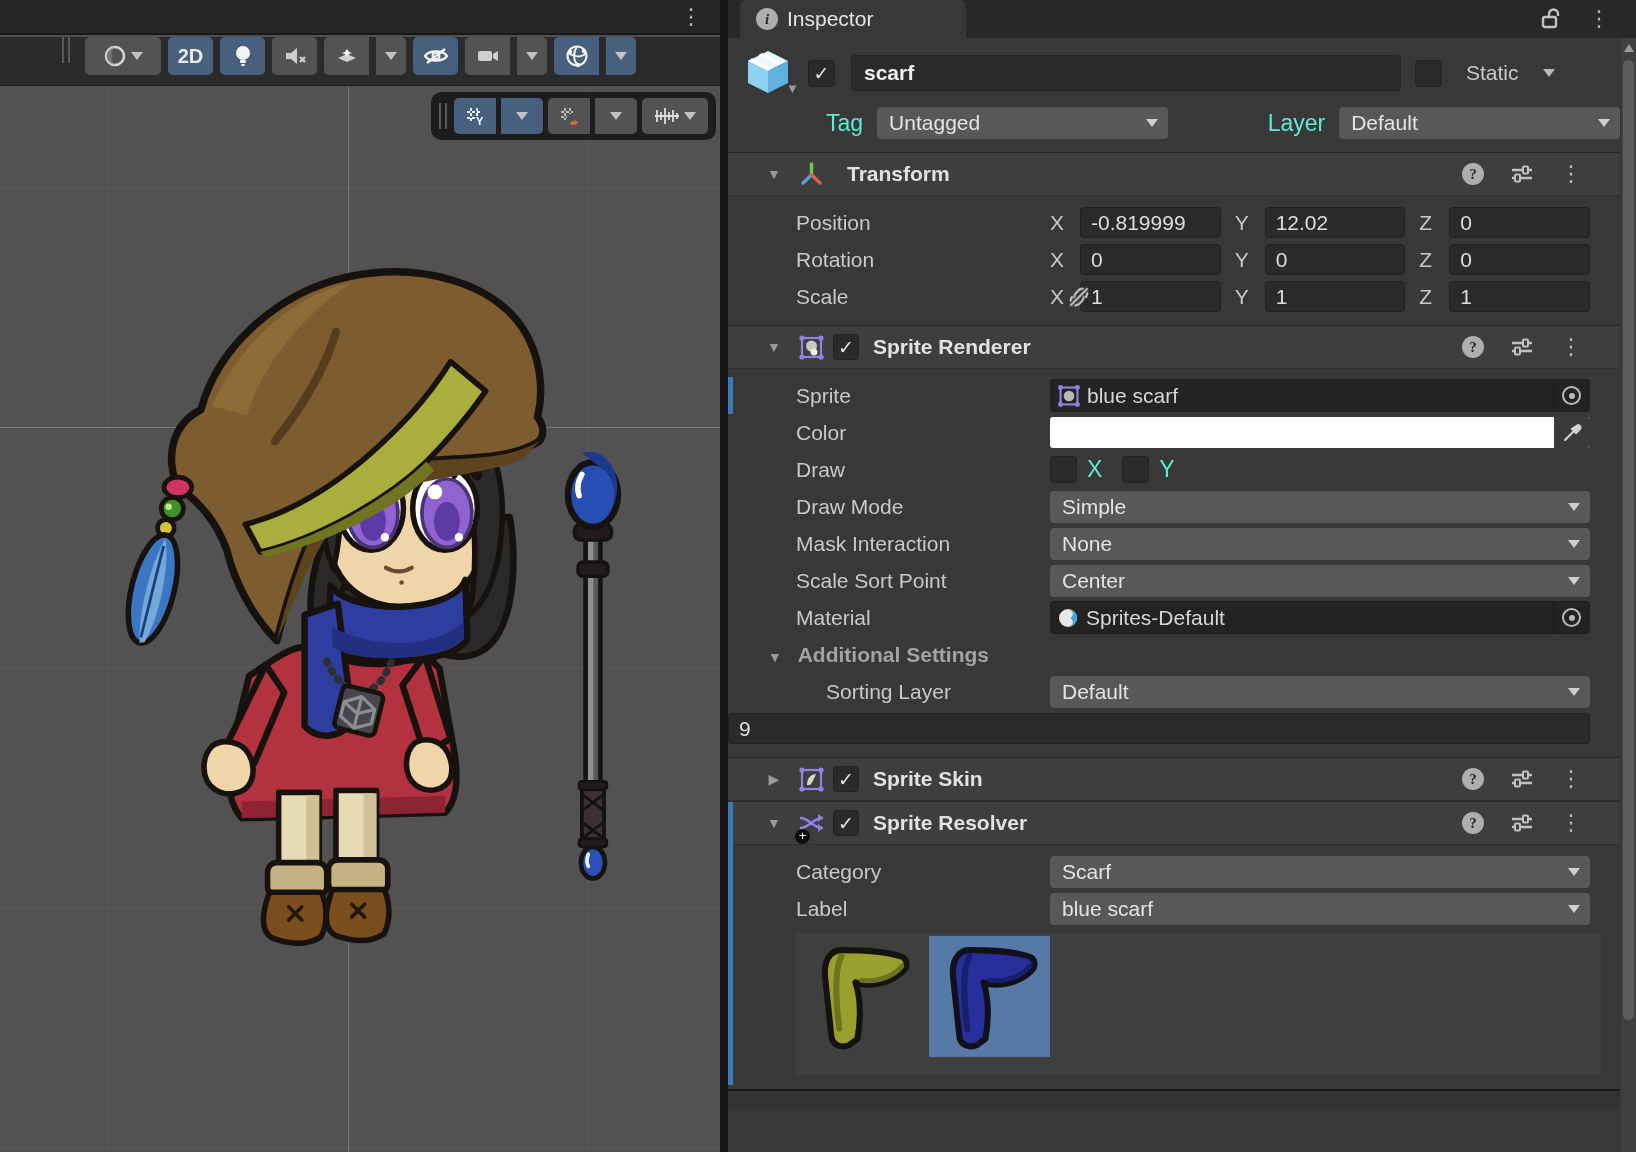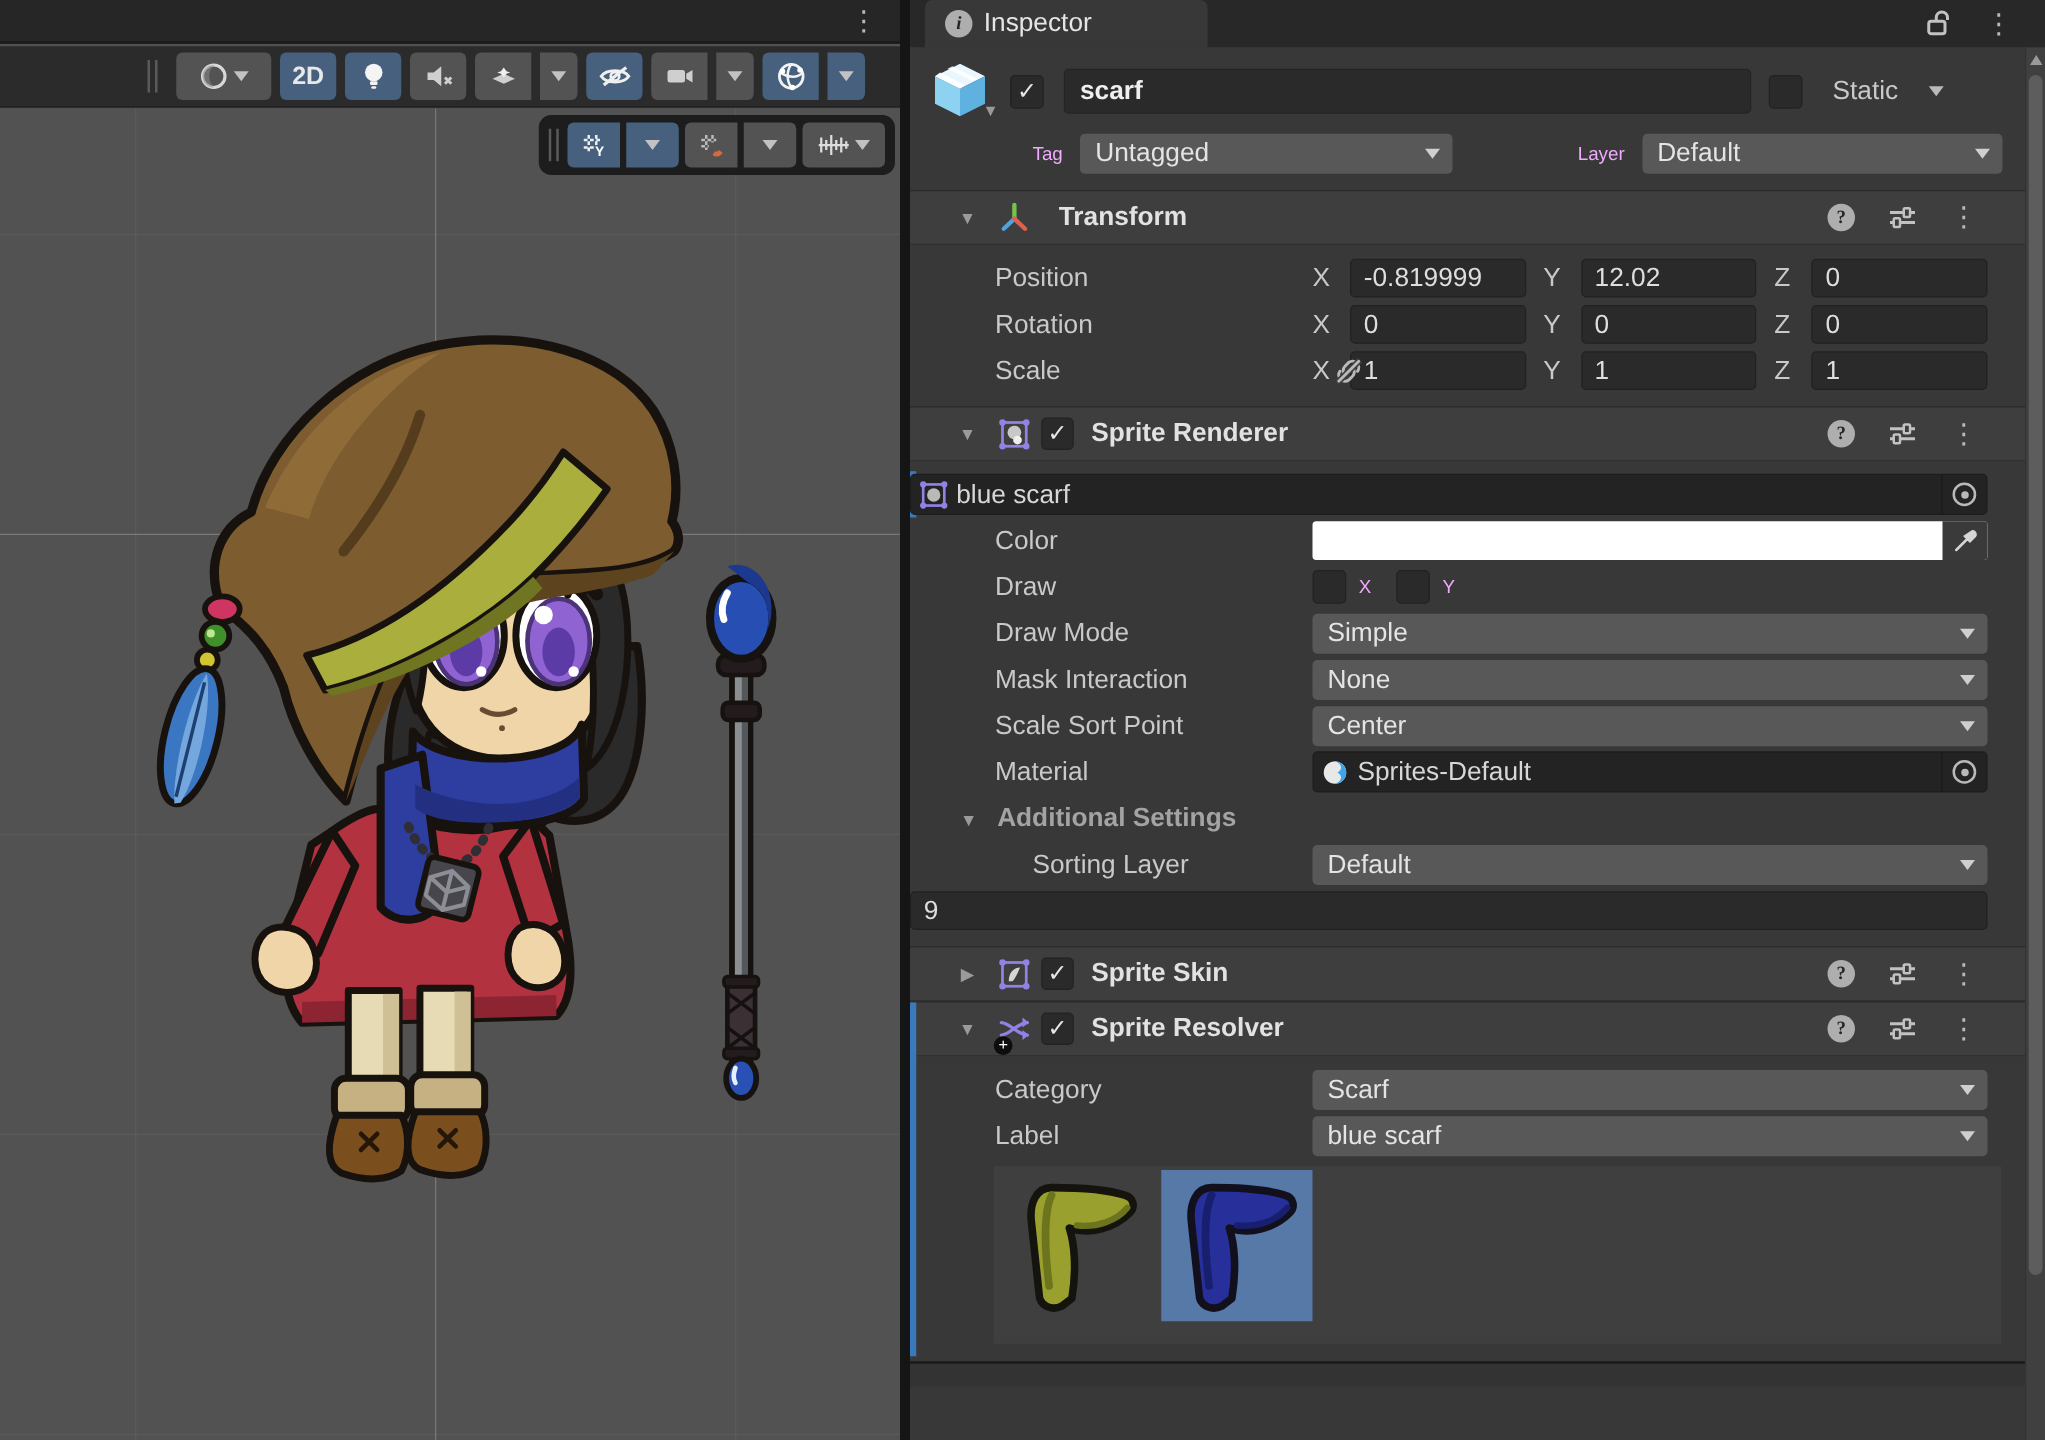--- a/index.html
+++ b/index.html
@@ -4,21 +4,21 @@
 <style>
   * { margin:0; padding:0; box-sizing:border-box; }
   html,body { width:1636px; height:1152px; overflow:hidden; }
   body { font-family:"Liberation Sans", sans-serif; background:#282828; position:relative; color:#c9c9c9; }
 
   
   #scene { position:absolute; left:0; top:0; width:720px; height:1152px; background:#515151; }
   .scene-topstrip { position:absolute; left:0; top:0; width:100%; height:35px; background:#262626; border-bottom:2px solid #1a1a1a; }
   .kebab-v { color:#b9b9b9; font-size:22px; line-height:1; letter-spacing:0; }
   .scene-topstrip .kebab-v { position:absolute; right:18px; top:6px; }
-  .scene-toolbar { position:absolute; left:0; top:37px; width:100%; height:49px; background:#2b2b2b; border-bottom:1px solid #1f1f1f; display:flex; align-items:center; gap:7px; padding-left:118px; }
+  .scene-toolbar { position:absolute; left:0; top:37px; width:100%; height:49px; background:#2b2b2b; border-bottom:1px solid #1f1f1f; display:flex; gap:7px; padding-left:62px; }
   .drag-handle { width:8px; height:26px; border-left:2px solid #5a5a5a; border-right:2px solid #5a5a5a; margin-right:8px; }
   .tbtn { height:38px; min-width:45px; border-radius:5px; background:#535353; display:flex; align-items:center; justify-content:center; gap:4px; padding:0 8px; }
   .tbtn.active { background:#46607e; }
   .tbtn.attached-l { border-top-left-radius:0; border-bottom-left-radius:0; min-width:30px; }
   .tbtn.attached-r { border-top-right-radius:0; border-bottom-right-radius:0; }
   .btn-label { color:#e8e8e8; font-weight:bold; font-size:20px; }
   .caret { width:0; height:0; border-left:8px solid transparent; border-right:8px solid transparent; border-top:10px solid #c2c2c2; display:inline-block; }
   .caret.small { border-left-width:6px; border-right-width:6px; border-top-width:8px; }
   .scene-canvas { position:absolute; left:0; top:87px; width:720px; height:1065px; background:#525252; overflow:hidden; }
   .gridline { position:absolute; background:rgba(170,170,170,0.10); }
@@ -46,21 +46,21 @@
 
   .go-header { padding:12px 0 10px 14px; position:relative; }
   .go-row1 { display:flex; align-items:center; height:46px; }
   .go-icon { width:52px; height:52px; position:relative; margin-right:14px; }
   .go-fold { position:absolute; left:52px; top:66px; font-size:13px; color:#9a9a9a; }
   .checkbox { width:27px; height:27px; background:#2a2a2a; border:1px solid #222; border-radius:4px; display:inline-flex; align-items:center; justify-content:center; color:#e6e6e6; font-size:19px; flex:none; }
   .name-field { height:36px; background:#2a2a2a; border:1px solid #242424; border-radius:4px; margin-left:16px; width:550px; display:flex; align-items:center; padding-left:12px; color:#efefef; font-weight:bold; font-size:21px; }
   .static-wrap { display:flex; align-items:center; gap:24px; margin-left:14px; }
   .static-label { color:#c9c9c9; font-size:21px; }
   .go-row2 { display:flex; align-items:center; height:38px; margin-top:8px; padding-left:84px; }
-  .mini-label { color:#f0abfc; font-size:15px; }
+  .mini-label { color:#5eead4; font-size:23px; }
   .dd { height:32px; background:#585858; border-radius:4px; display:flex; align-items:center; padding:0 12px; color:#e4e4e4; font-size:21px; position:relative; }
   .dd .caret { position:absolute; right:10px; border-top-color:#cfcfcf; }
   .tag-dd { width:298px; margin-left:14px; }
   .layer-dd { width:288px; margin-left:14px; }
   .go-row2 .layer-label { margin-left:100px; }
 
   .comp-header { height:44px; background:#3e3e3e; border-top:1px solid #292929; border-bottom:1px solid #303030; display:flex; align-items:center; position:relative; }
   .fold { width:20px; text-align:center; color:#9a9a9a; font-size:14px; margin-left:36px; flex:none; }
   .comp-icon { width:27px; height:27px; margin-left:14px; position:relative; flex:none; }
   .comp-header .checkbox { width:26px; height:26px; margin-left:8px; }
@@ -456,20 +456,21 @@
             <path d="M2,8 h20 M2,16 h20" stroke="#c2c2c2" stroke-width="2.4"></path>
             <rect x="13" y="4.5" width="5" height="7" rx="1" fill="#3e3e3e" stroke="#c2c2c2" stroke-width="2"></rect>
             <rect x="5" y="12.5" width="5" height="7" rx="1" fill="#3e3e3e" stroke="#c2c2c2" stroke-width="2"></rect>
           </svg>
         <span class="kebab-v">⋮</span>
       </div>
     </div>
     <div class="comp-body">
       <div class="crow">
         <div class="override-bar" style="top:0; height:37px;"></div>
+        <span class="label">Sprite</span>
         <div class="fields">
           <div class="objfld">
             <svg width="24" height="24" viewBox="0 0 27 27" style="margin-right:6px">
                 <rect x="4" y="4" width="19" height="19" fill="none" stroke="#9182e4" stroke-width="2.4"></rect>
                 <circle cx="4" cy="4" r="2.8" fill="#9182e4"></circle>
                 <circle cx="23" cy="4" r="2.8" fill="#9182e4"></circle>
                 <circle cx="4" cy="23" r="2.8" fill="#9182e4"></circle>
                 <circle cx="23" cy="23" r="2.8" fill="#9182e4"></circle>
                 <circle cx="13.5" cy="13.5" r="6" fill="#b9b9b9"></circle>
               </svg>

